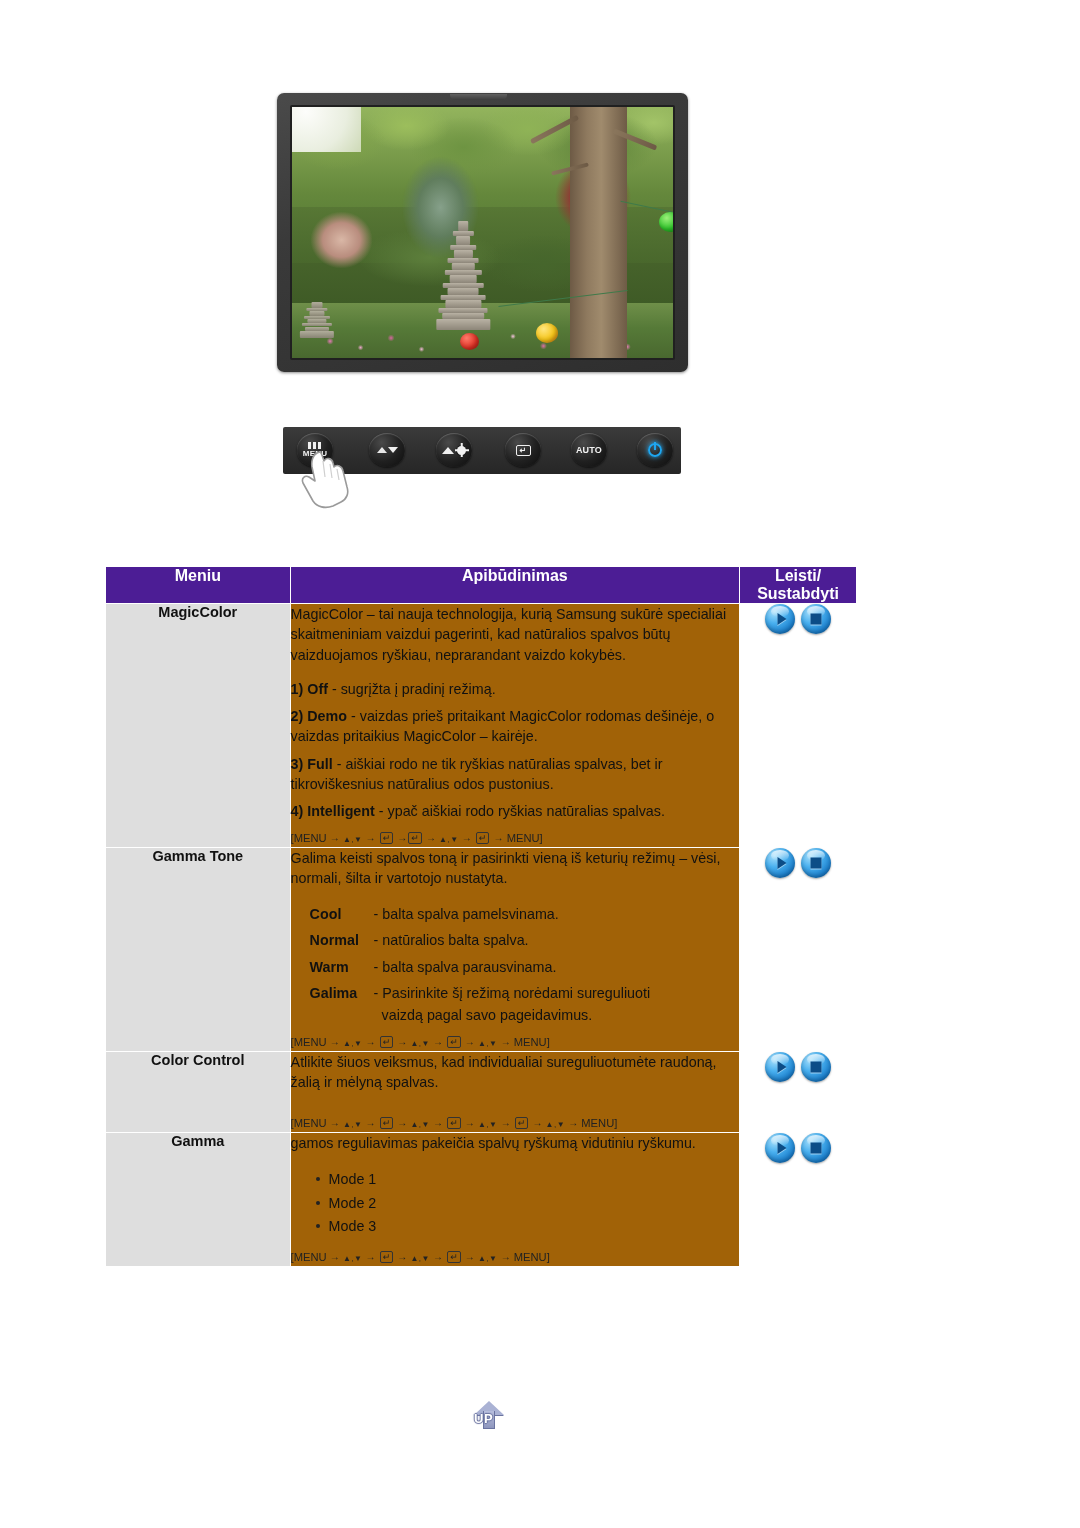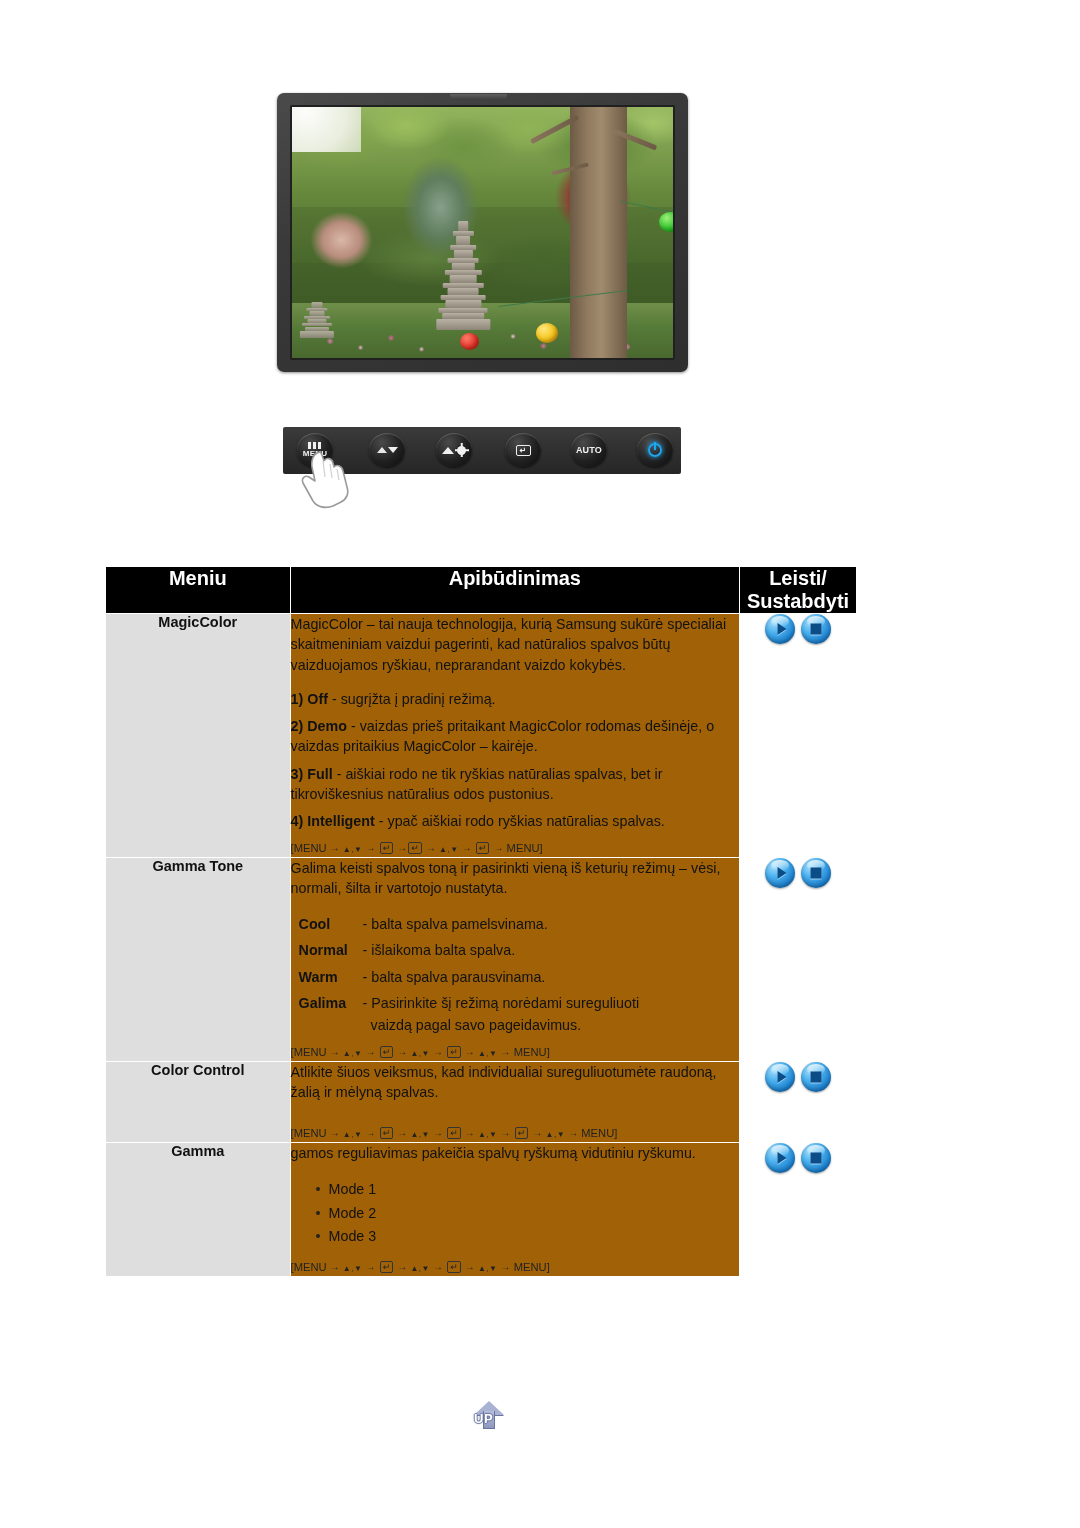--- a/index.html
+++ b/index.html
@@ -139,23 +139,23 @@
     border-collapse:collapse;
     border:1px solid #a8a8a8;
     background:#fff;
   }
   #spec-table td, #spec-table th{
     border:1px solid #ffffff;
     vertical-align:top;
     padding:0;
   }
   thead th{
-    background:#000000;
+    background:#4c1d95;
     color:#ffffff;
-    font-size:20px;
+    font-size:16px;
     font-weight:bold;
     text-align:center;
     padding:12px 4px;
     vertical-align:middle;
     border:1px solid #ffffff;
   }
   .col-menu{width:185px;}
   .col-desc{width:450px;}
   .col-play{width:117px;}
   td.menu-cell{
@@ -196,21 +196,21 @@
     border-radius:2px;
     padding:0 2px;
     font-size:9px;
     line-height:10px;
     vertical-align:1px;
     margin:0 1px;
   }
   .seq .ar{font-size:10px;vertical-align:1px;}
   .seq .ud{font-size:8px;letter-spacing:.5px;}
   
-  .tone-list{margin:16px 0 0 0;}
+  .tone-list{margin:16px 0 0 0;padding-left:11px;}
   .tone-row{display:flex;margin-bottom:6px;}
   .tone-term{width:72px;flex:0 0 72px;font-weight:bold;text-align:left;padding-left:8px;}
   .tone-def{flex:1;}
   .tone-cont{padding-left:80px;margin-top:-4px;margin-bottom:6px;}
   
   .mode-list{margin:16px 0 14px 0;padding-left:38px;list-style:none;}
   .mode-list li{position:relative;margin-bottom:3px;}
   .mode-list li::before{content:"";position:absolute;left:-13px;top:8px;
     width:4px;height:4px;border-radius:50%;background:#222;}
   
@@ -427,21 +427,21 @@
       <td class="menu-cell">Gamma Tone</td>
       <td class="desc-cell">
         <p class="intro" style="margin-bottom:0">Galima keisti spalvos toną ir pasirinkti vieną iš keturių režimų – vėsi, normali, šilta ir vartotojo nustatyta.</p>
         <div class="tone-list">
           <div class="tone-row">
             <span class="tone-term">Cool</span>
             <span class="tone-def">- balta spalva pamelsvinama.</span>
           </div>
           <div class="tone-row">
             <span class="tone-term">Normal</span>
-            <span class="tone-def">- išlaikoma balta spalva.</span>
+            <span class="tone-def">- natūralios balta spalva.</span>
           </div>
           <div class="tone-row">
             <span class="tone-term">Warm</span>
             <span class="tone-def">- balta spalva parausvinama.</span>
           </div>
           <div class="tone-row">
             <span class="tone-term">Galima</span>
             <span class="tone-def">- Pasirinkite šį režimą norėdami sureguliuoti</span>
           </div>
           <div class="tone-cont">vaizdą pagal savo pageidavimus.</div>

